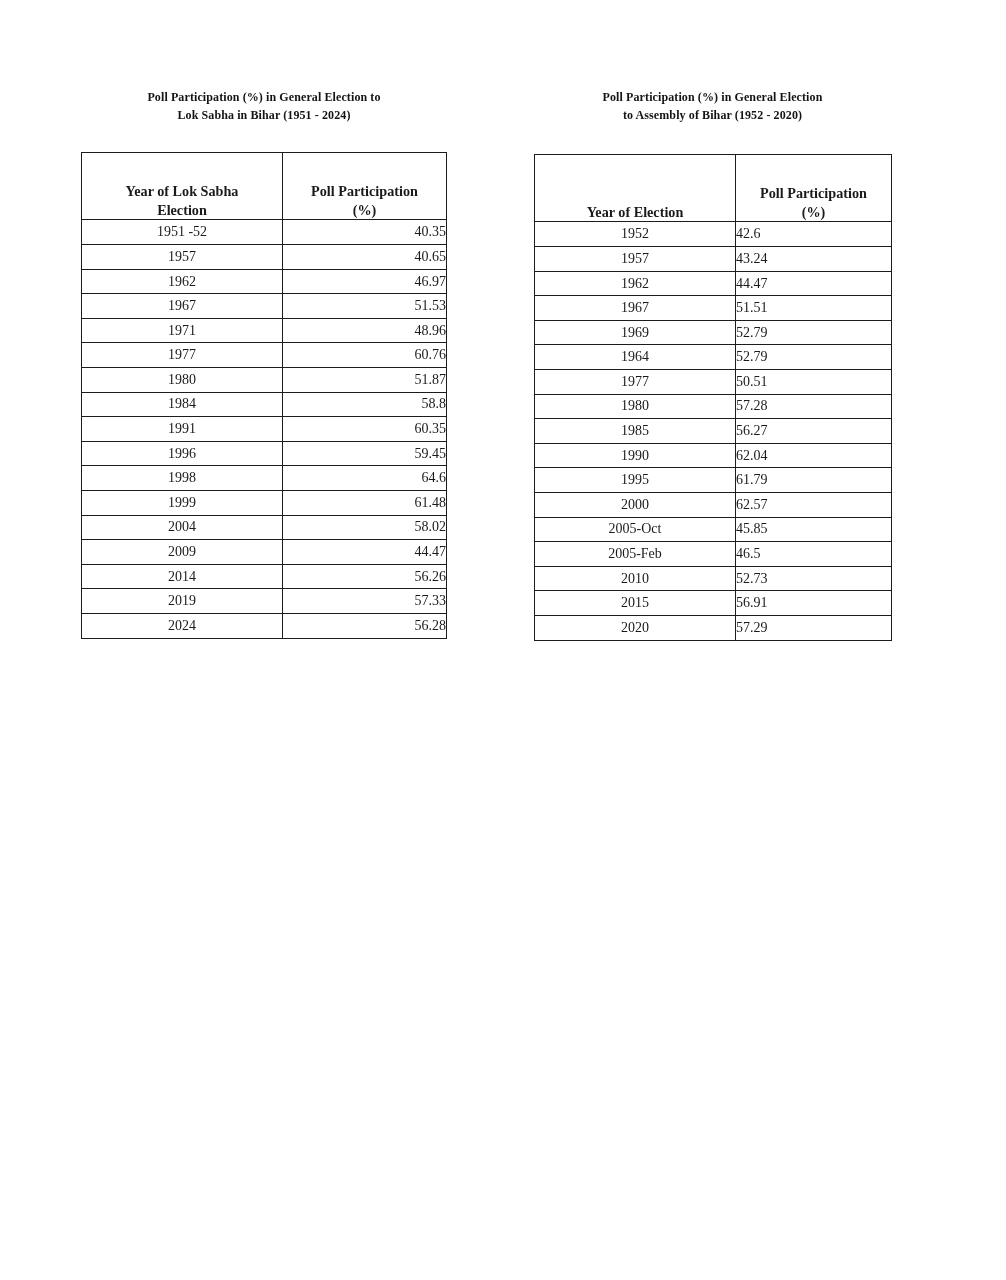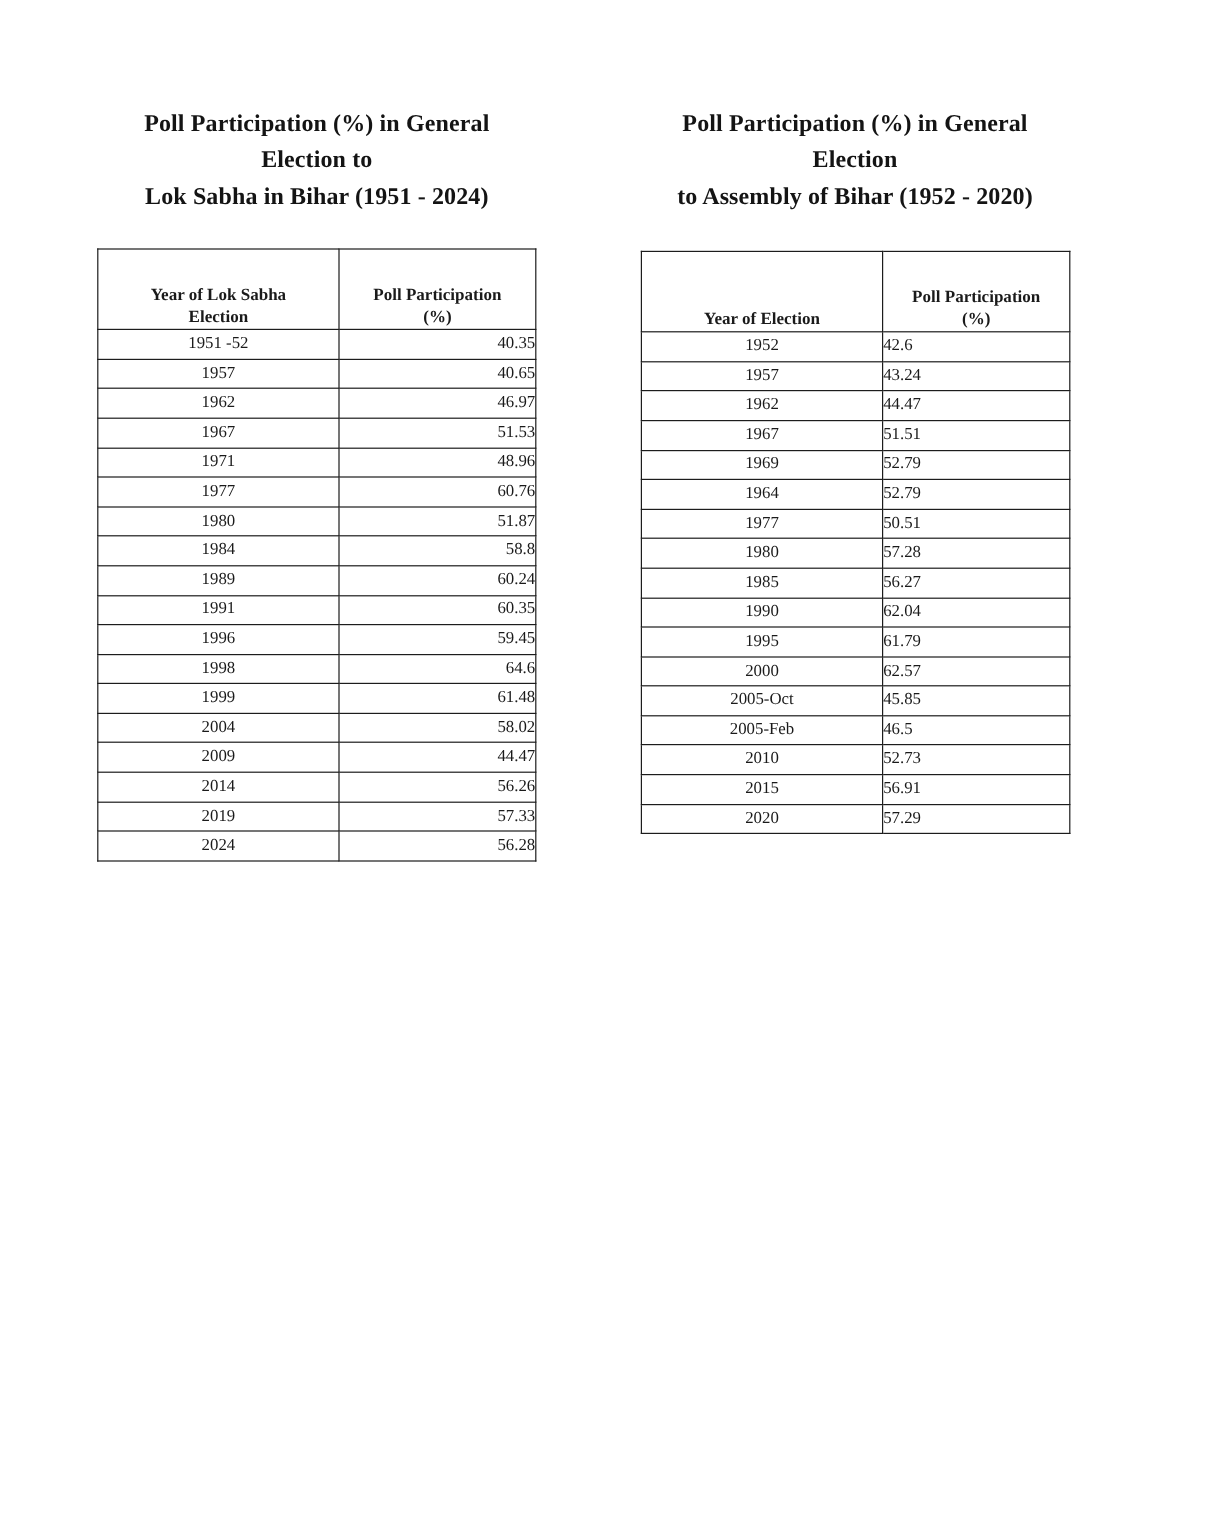--- a/index.html
+++ b/index.html
@@ -23,21 +23,21 @@
   }
 
   
   .table-block {
     position: absolute;
   }
   #block-loksabha { left: 81px;  top: 88px;  width: 366px; }
   #block-assembly { left: 534px; top: 88px;  width: 357px; }
 
   .table-title {
-    font-size: 20px;
+    font-size: 12px;
     font-weight: bold;
     line-height: 1.52;
     text-align: center;
     color: #141414;
     margin: 0 0 0 0;
     letter-spacing: 0.1px;
   }
   #block-loksabha .table-title { padding: 0 3px; }
   #block-assembly .table-title { padding: 0 2px; }
 
@@ -161,24 +161,20 @@
           </tr>
           <tr>
             <td class="cell-year-center">1980</td>
             <td class="cell-val-right">51.87</td>
           </tr>
           <tr>
             <td class="cell-year-center">1984</td>
             <td class="cell-val-right">58.8</td>
           </tr>
           <tr>
-            <td class="cell-year-center">1989</td>
-            <td class="cell-val-right">60.24</td>
-          </tr>
-          <tr>
             <td class="cell-year-center">1991</td>
             <td class="cell-val-right">60.35</td>
           </tr>
           <tr>
             <td class="cell-year-center">1996</td>
             <td class="cell-val-right">59.45</td>
           </tr>
           <tr>
             <td class="cell-year-center">1998</td>
             <td class="cell-val-right">64.6</td>

